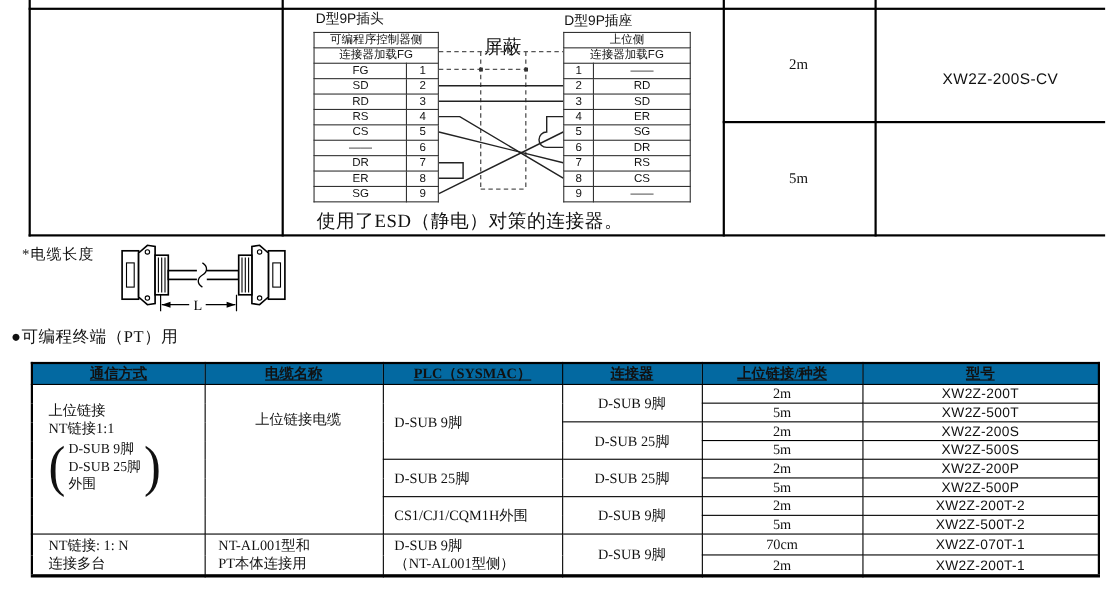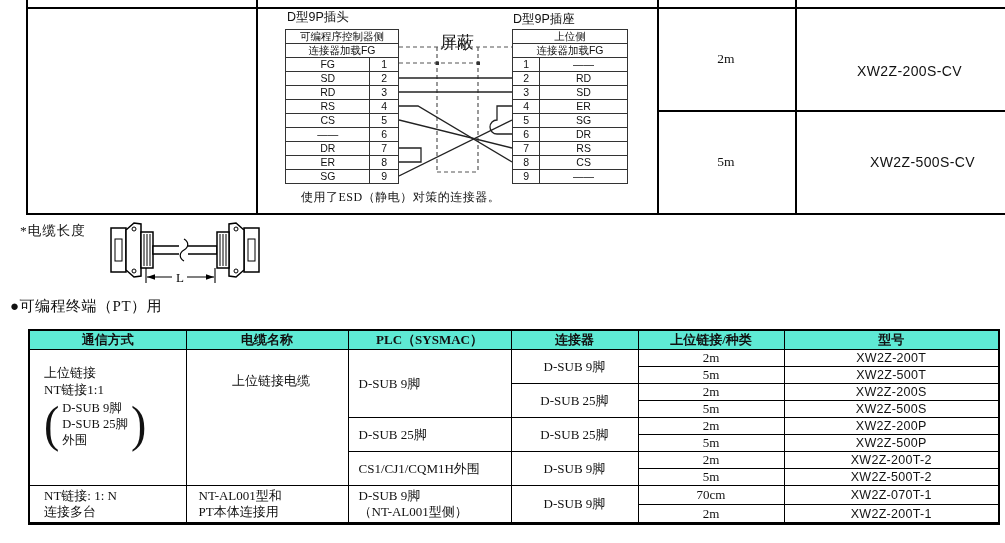--- a/index.html
+++ b/index.html
@@ -14,30 +14,30 @@
   .len-cell{position:absolute;display:flex;align-items:center;justify-content:center;font-size:13.5px;}
   .model-cell{position:absolute;display:flex;align-items:center;justify-content:center;
               font-family:"Liberation Sans","DejaVu Sans",sans-serif;font-size:14px;letter-spacing:.4px;padding-left:45px;box-sizing:border-box;}
 
   
   .pin-title{position:absolute;font-family:"Liberation Sans","DejaVu Sans",sans-serif;font-size:12.5px;}
   table.pins{position:absolute;border-collapse:collapse;table-layout:fixed;
              font-family:"Liberation Sans","DejaVu Sans",sans-serif;font-size:10.5px;}
   table.pins td{border:1px solid #333;text-align:center;padding:0;height:13px;line-height:13px;overflow:hidden;white-space:nowrap;}
   .shield-lab{position:absolute;left:436px;top:31px;width:42px;text-align:center;font-size:17px;}
-  .esd-note{position:absolute;left:288px;top:189px;font-size:12px;letter-spacing:.5px;margin-left:13px;}
+  .esd-note{position:absolute;left:288px;top:189px;font-size:17px;letter-spacing:.5px;}
 
   
   .cablen-lab{position:absolute;left:20px;top:222px;font-size:13.5px;letter-spacing:1px;}
 
   
   .sec-title{position:absolute;left:10px;top:297px;font-size:15px;font-weight:400;letter-spacing:.5px;}
   table.pt{position:absolute;left:28px;top:329px;width:970px;border-collapse:collapse;table-layout:fixed;
            font-size:13px;border:2px solid #000;border-bottom-width:3px;}
-  table.pt th{background:#5eead4;border:1px solid #000;font-weight:600;font-size:13px;height:17px;padding:0;text-align:center;}
+  table.pt th{background:#0369a1;border:1px solid #000;font-weight:600;font-size:13px;height:17px;padding:0;text-align:center;text-decoration:underline;}
   table.pt td{border:1px solid #000;padding:0 2px;text-align:center;vertical-align:middle;overflow:hidden;}
   table.pt td.lft{text-align:left;padding-left:10px;}
   table.pt td.top{vertical-align:top;}
   .sans{font-family:"Liberation Sans","DejaVu Sans",sans-serif;font-size:12.5px;letter-spacing:.3px;}
   .commcell{padding:14px 4px 0 14px !important;text-align:left !important;line-height:17px;}
   .cablecell{padding:22px 4px 0 12px !important;text-align:left;}
   .paren-group{display:flex;align-items:center;margin-top:2px;}
   .big-paren{font-size:46px;font-weight:300;line-height:44px;transform:scaleY(1.12);font-family:"Liberation Serif",serif;}
   .paren-lines{font-size:12.5px;line-height:16px;padding:0 3px;}
   .two-line{line-height:16.5px;}
@@ -52,21 +52,20 @@
   <div class="vl" style="left:657px;top:0;height:215px;"></div>
   <div class="vl" style="left:795px;top:0;height:215px;"></div>
   <div class="hl" style="left:26px;top:7px;width:979px;"></div>
   <div class="hl" style="left:657px;top:110px;width:348px;"></div>
   <div class="hl" style="left:26px;top:213px;width:979px;"></div>
 
 
   <div class="len-cell" style="left:657px;top:7px;width:138px;height:103px;">2m</div>
   <div class="model-cell" style="left:795px;top:7px;width:184px;height:103px;margin-top:12px;">XW2Z-200S-CV</div>
   <div class="len-cell" style="left:657px;top:110px;width:138px;height:103px;">5m</div>
-  <div class="model-cell" style="left:795px;top:110px;width:210px;height:103px;">XW2Z-500S-CV</div>
 
   <div class="pin-title" style="left:287px;top:9px;">D型9P插头</div>
   <div class="pin-title" style="left:513px;top:11px;">D型9P插座</div>
 
   <table class="pins" style="left:285px;top:29px;width:114px;">
     <colgroup>
         <col style="width:83px">
         <col style="width:28px">
       </colgroup>
     <tbody>

